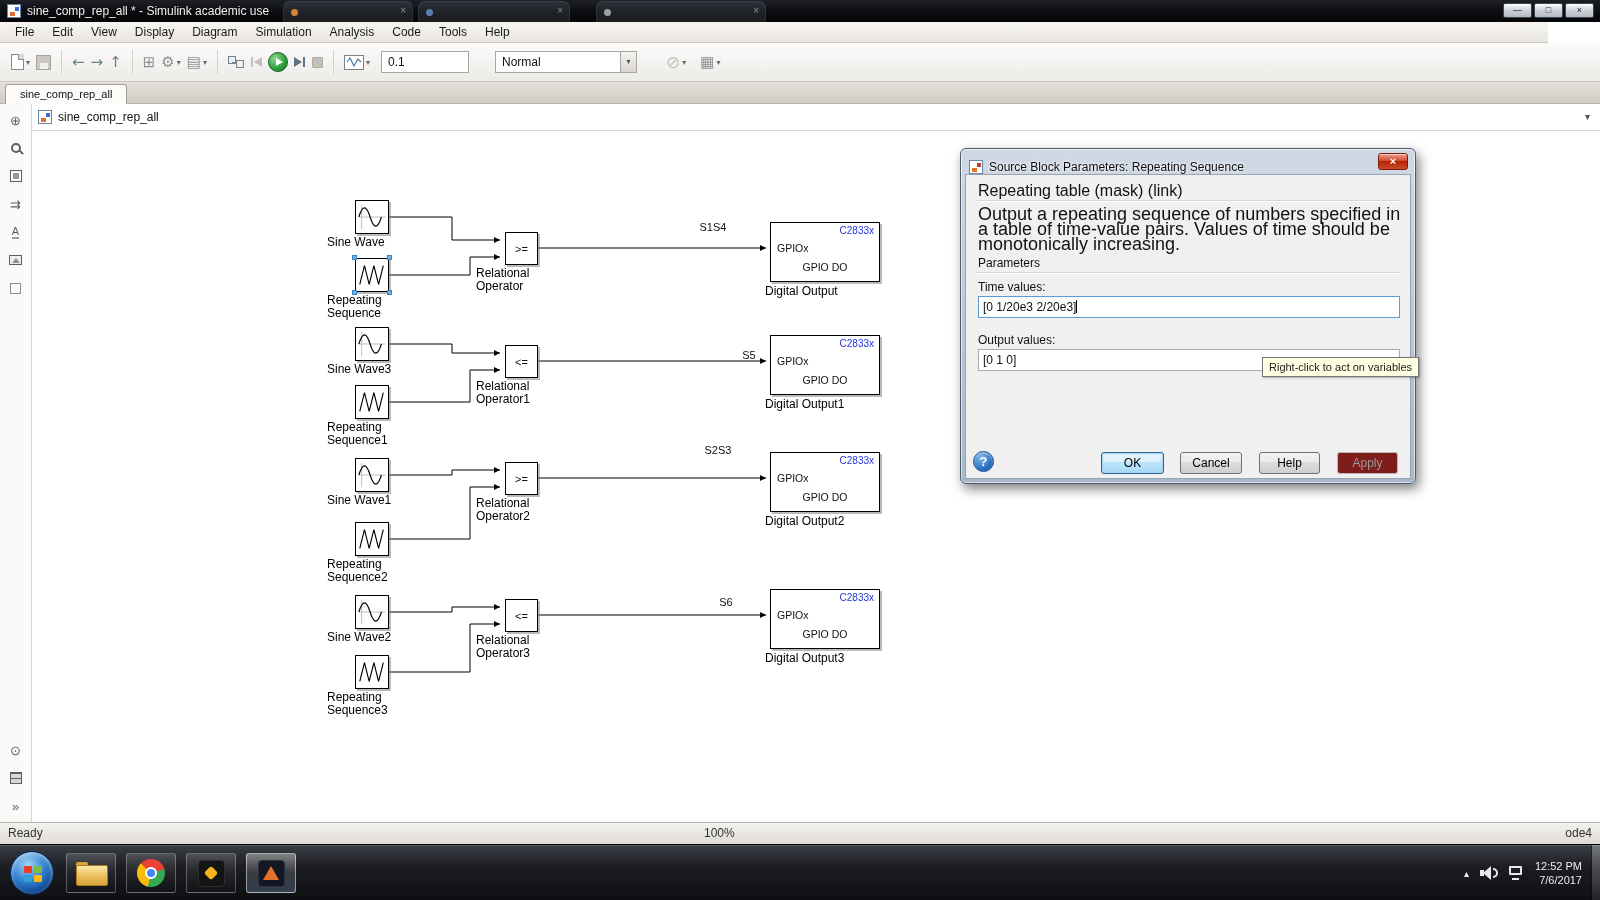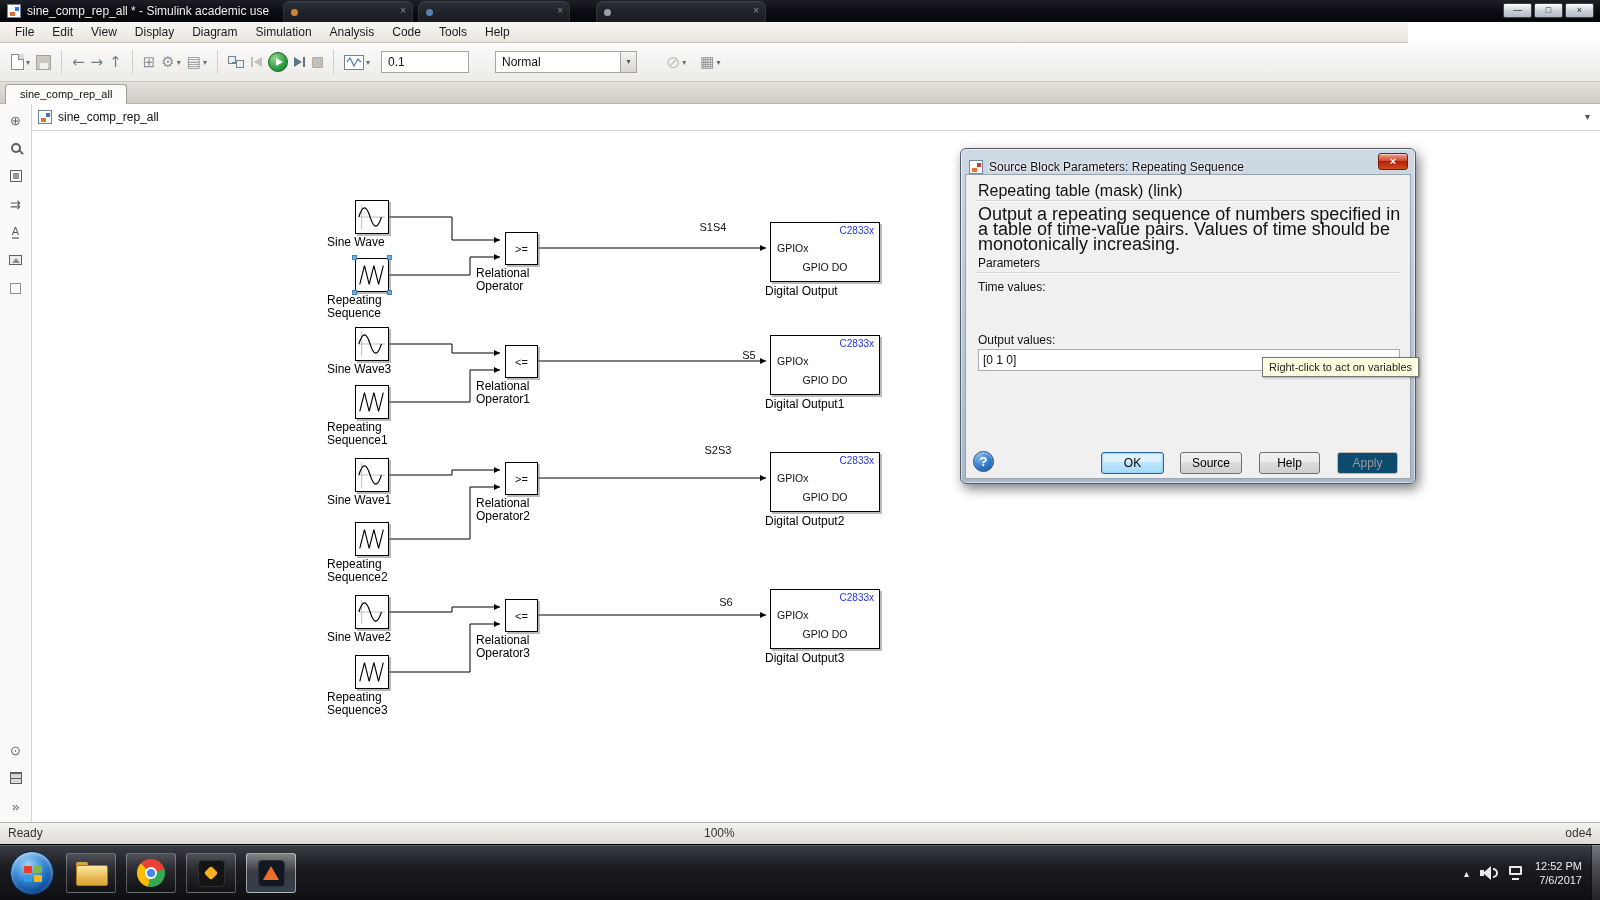--- a/index.html
+++ b/index.html
@@ -15,21 +15,21 @@
   #titlebar .app-ico .b { left:7px; top:2px; width:4px; height:4px; background:#3c6fd6; }
   #titlebar .t-text { position:absolute; left:27px; top:4px; font-size:12px; text-shadow:0 1px 2px #000; white-space:nowrap; }
   .gtab { position:absolute; top:1px; height:21px; background:rgba(185,195,210,0.12); border:1px solid rgba(255,255,255,0.07); border-bottom:none; border-radius:7px 7px 0 0; }
   .gtab .gx { position:absolute; right:6px; top:3px; color:rgba(255,255,255,0.45); font-size:10px; line-height:12px; }
   .gtab .gf { position:absolute; left:7px; top:7px; width:7px; height:7px; border-radius:50%; }
   .winbtns { position:absolute; right:6px; top:3px; display:flex; gap:2px; }
   .winbtn { width:29px; height:15px; border:1px solid #3e444c; border-radius:2px;
     background:linear-gradient(#fdfdfd,#cdd2d8 50%,#b3bac2); color:#20242a; font-size:9px; line-height:13px; text-align:center; }
 
   
-  #menubar { position:absolute; left:0; top:22px; width:1408px; height:21px;
+  #menubar { position:absolute; left:0; top:22px; width:1548px; height:21px;
     background:linear-gradient(#f7f5f2,#e9e6e1); border-bottom:1px solid #c9c5bf; display:flex; align-items:center; padding-left:6px; }
   .menu-item { padding:0 9px; line-height:20px; color:#1a1a1a; }
 
   
   #toolbar { position:absolute; left:0; top:43px; width:1600px; height:39px;
     background:linear-gradient(#fcfbfa,#edebe7); border-bottom:1px solid #c9c5bf; display:flex; align-items:center; padding-left:8px; }
   .tbtn { height:26px; display:flex; align-items:center; justify-content:center; padding:0 3px; border-radius:3px; }
   .dd { font-size:8px; color:#6d6a66; margin-left:2px; }
   .tb-sep { width:1px; height:24px; background:#d3d0ca; margin:0 7px; }
   .glyph { font-size:15px; color:#68808f; font-family:"DejaVu Sans",sans-serif; }
@@ -125,21 +125,21 @@
   .mask-header { position:absolute; left:12px; top:7px; font-size:16px; }
   .desc { position:absolute; left:12px; top:32px; width:424px; font-size:18px; line-height:15px; }
   .sect { position:absolute; left:12px; top:81px; font-size:12px; }
   .fld-label { position:absolute; left:12px; font-size:12px; }
   .field { position:absolute; left:12px; width:422px; height:22px; background:#fff; border:1px solid #a9acb2; padding:3px 4px; font-size:12px; line-height:14px; white-space:nowrap; }
   .field.focus { border-color:#5e9ad8; }
   .caret { display:inline-block; width:0; height:13px; border-left:1px solid #000; vertical-align:-2px; }
   .btn { position:absolute; top:277px; height:22px; font-size:12px; text-align:center; line-height:20px; border-radius:3px;
     border:1px solid #707070; background:linear-gradient(#f2f2f2,#ebebeb 45%,#dddddd 46%,#cfcfcf); color:#000; }
   .btn.ok { border-color:#2c628b; background:linear-gradient(#eaf6fd,#d9f0fc 45%,#bee6fd 46%,#a7d9f5); box-shadow:inset 0 0 2px 1px #9fd1f5; }
-  .btn.dis { color:#9a9a9a; border-color:#bbb8b3; background:#0c4a6e; }
+  .btn.dis { color:#9a9a9a; border-color:#bbb8b3; background:#7f1d1d; }
   .help-ico { position:absolute; left:7px; top:276px; width:21px; height:21px; border-radius:50%;
     background:radial-gradient(circle at 35% 30%, #7db7ea, #2b71c4 60%, #1d4e9b); border:1px solid #1b4a8a;
     color:#fff; font-weight:bold; font-size:13px; text-align:center; line-height:20px; box-shadow:inset 0 1px 2px rgba(255,255,255,0.7); }
   #tooltip { position:absolute; left:1262px; top:357px; height:20px; z-index:60; background:#ffffe1; border:1px solid #767676;
     font-size:11px; line-height:18px; padding:0 6px; color:#222; box-shadow:1px 1px 2px rgba(0,0,0,0.3); white-space:nowrap; }
 
   
   #statusbar { position:absolute; left:0; top:822px; width:1600px; height:22px;
     background:linear-gradient(#f4f2ef,#dedbd5); border-top:1px solid #b7b3ac; font-size:12px; color:#333; }
   #statusbar .s-left { position:absolute; left:8px; top:3px; }
@@ -531,27 +531,30 @@
     <span class="dlg-title-text">Source Block Parameters: Repeating Sequence</span>
     <span class="dlg-close"><span>×</span></span>
   </div>
   <div class="dlg-body">
     <div class="mask-header">Repeating table (mask) (link)</div>
     <div class="hr" style="top:25px;"></div>
     <div class="desc">Output a repeating sequence of numbers specified in a table of time-value pairs. Values of time should be monotonically increasing.</div>
     <div class="sect">Parameters</div>
     <div class="hr" style="top:97px;"></div>
     <div class="fld-label" style="top:105px;">Time values:</div>
+    <div class="field focus" style="top:121px;">
+      <span>[0 1/20e3 2/20e3]</span><span class="caret"></span>
+    </div>
     <div class="fld-label" style="top:158px;">Output values:</div>
     <div class="field" style="top:174px;">
       <span>[0 1 0]</span>
     </div>
     <div class="help-ico"><span>?</span></div>
     <div class="btn ok" style="left:135px;width:63px;">OK</div>
-    <div class="btn" style="left:214px;width:62px;">Source</div>
+    <div class="btn" style="left:214px;width:62px;">Cancel</div>
     <div class="btn" style="left:293px;width:61px;">Help</div>
     <div class="btn dis" style="left:371px;width:61px;">Apply</div>
   </div>
 </div>
 
 <div id="tooltip">Right-click to act on variables</div>
 
 <div id="statusbar">
   <span class="s-left">Ready</span>
   <span class="s-mid">100%</span>

